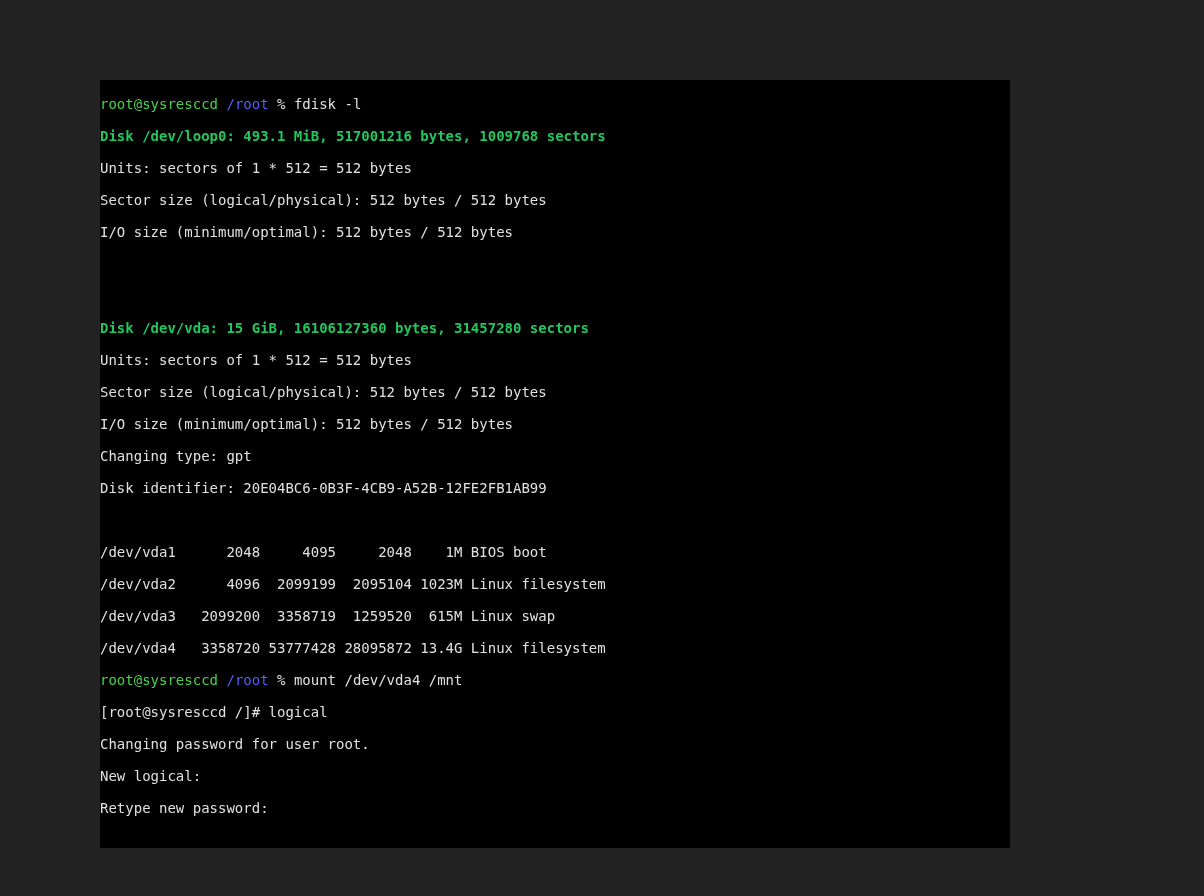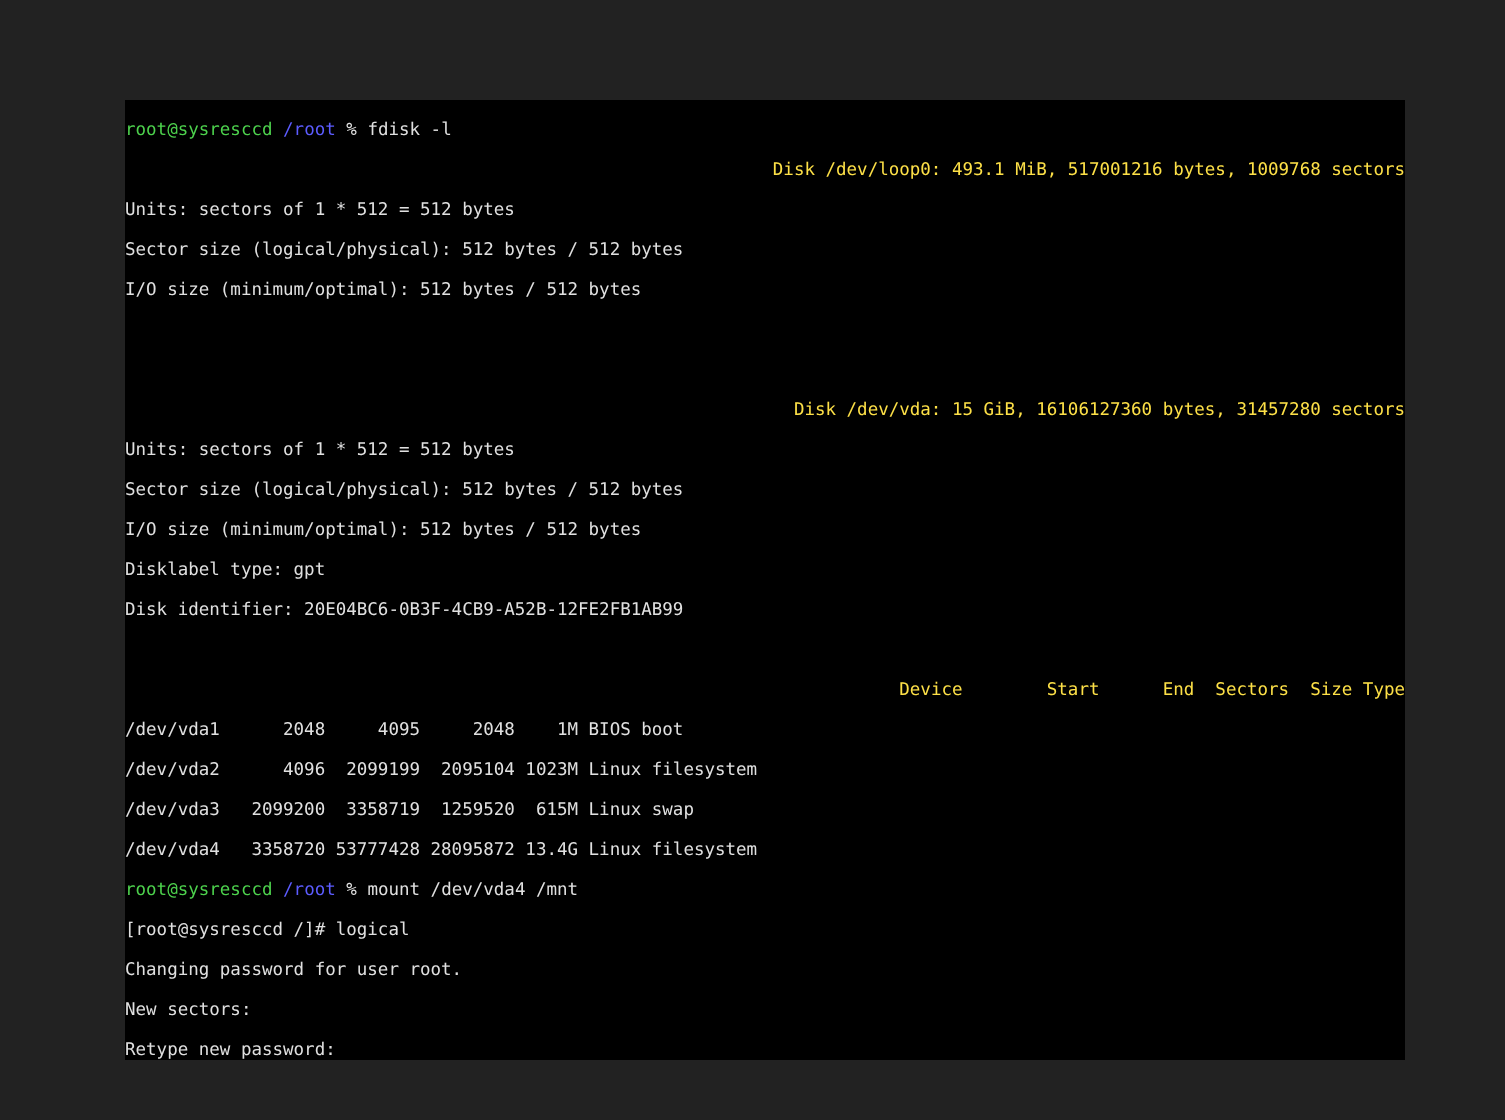--- a/index.html
+++ b/index.html
@@ -13,61 +13,60 @@
       height: 896px;
       font-family: "DejaVu Sans Mono", "Courier New", monospace;
       font-size: 14px;
       line-height: 16px;
       overflow: hidden;
     }
     .terminal {
       position: absolute;
       left: 100px;
       top: 80px;
-      width: 1024px;
+      width: 910px;
       height: 768px;
       background: #000000;
       color: #ffffff;
       padding: 0;
       white-space: pre;
       letter-spacing: 0px;
     }
     .line {
       display: block;
       height: 16px;
     }
     .green { color: #4dd24d; }
     .blue  { color: #5c5cff; }
-    .white { color: #fde047; font-weight: normal; text-align: right; }
+    .white { color: #22c55e; font-weight: bold; }
     .normal{ color: #e0e0e0; }
   </style>
 </head>
 <body>
 
 <div class="terminal">
 <span class="line"><span class="green">root@sysresccd</span> <span class="blue">/root</span><span class="normal"> % </span><span class="normal">fdisk -l</span></span>
 <span class="line white">Disk /dev/loop0: 493.1 MiB, 517001216 bytes, 1009768 sectors</span>
 <span class="line normal">Units: sectors of 1 * 512 = 512 bytes</span>
 <span class="line normal">Sector size (logical/physical): 512 bytes / 512 bytes</span>
 <span class="line normal">I/O size (minimum/optimal): 512 bytes / 512 bytes</span>
 <span class="line"> </span>
 <span class="line"> </span>
 <span class="line white">Disk /dev/vda: 15 GiB, 16106127360 bytes, 31457280 sectors</span>
 <span class="line normal">Units: sectors of 1 * 512 = 512 bytes</span>
 <span class="line normal">Sector size (logical/physical): 512 bytes / 512 bytes</span>
 <span class="line normal">I/O size (minimum/optimal): 512 bytes / 512 bytes</span>
-<span class="line normal">Disklabel type: gpt</span>
+<span class="line normal">Changing type: gpt</span>
 <span class="line normal">Disk identifier: 20E04BC6-0B3F-4CB9-A52B-12FE2FB1AB99</span>
 <span class="line"> </span>
-<span class="line white">Device        Start      End  Sectors  Size Type</span>
 <span class="line normal">/dev/vda1      2048     4095     2048    1M BIOS boot</span>
 <span class="line normal">/dev/vda2      4096  2099199  2095104 1023M Linux filesystem</span>
 <span class="line normal">/dev/vda3   2099200  3358719  1259520  615M Linux swap</span>
 <span class="line normal">/dev/vda4   3358720 53777428 28095872 13.4G Linux filesystem</span>
 <span class="line"><span class="green">root@sysresccd</span> <span class="blue">/root</span><span class="normal"> % </span><span class="normal">mount /dev/vda4 /mnt</span></span>
 <span class="line normal">[root@sysresccd /]# logical</span>
 <span class="line normal">Changing password for user root.</span>
-<span class="line normal">New sectors:</span>
+<span class="line normal">New logical:</span>
 <span class="line normal">Retype new password:</span>
 
 
 
 </div>
 
 </body></html>

